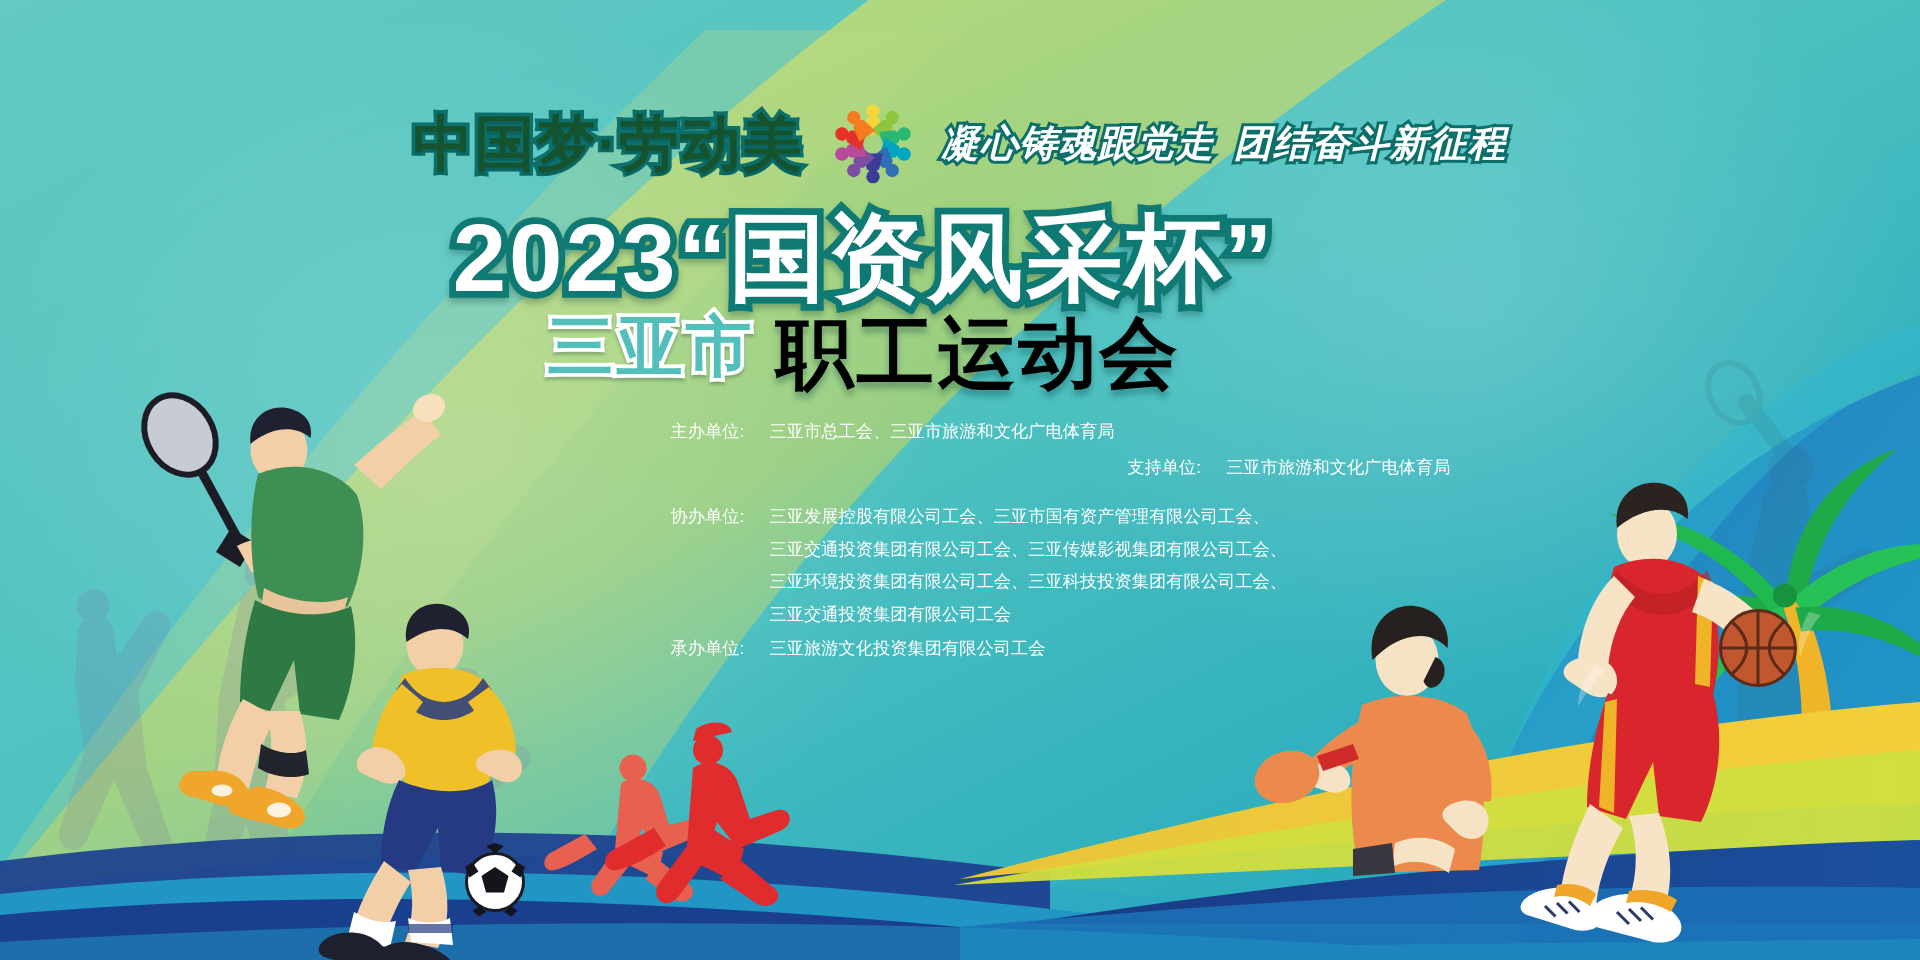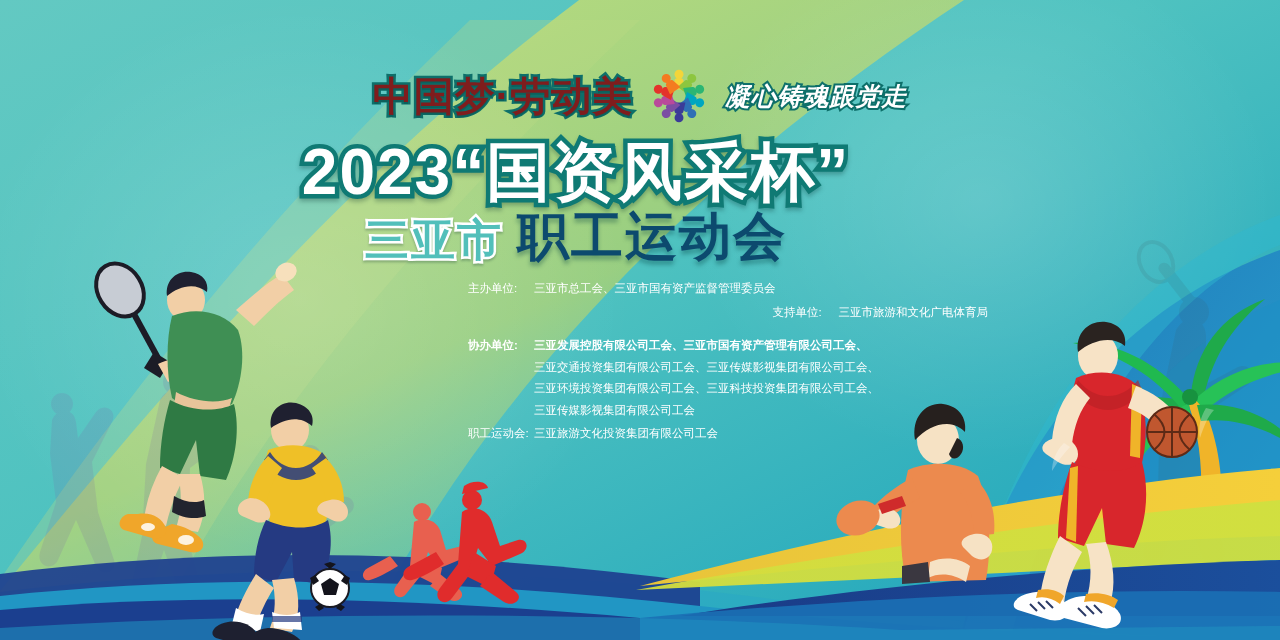--- a/index.html
+++ b/index.html
@@ -13,21 +13,21 @@
   .layer{position:absolute;top:0;left:0;width:1280px;height:640px;}
   svg.layer{display:block;}
 
   
   .header-row{
     position:absolute;left:0;top:56px;width:1280px;height:80px;
     display:flex;align-items:center;justify-content:center;gap:14px;
     z-index:30;pointer-events:none;
   }
   .slogan-left{
-    font-size:40px;font-weight:bold;color:#7f1d1d;letter-spacing:1px;
+    font-size:40px;font-weight:bold;color:#14532d;letter-spacing:1px;
     white-space:nowrap;line-height:1;
     -webkit-text-stroke:5px #0d6f6a;paint-order:stroke fill;
     text-shadow:0 2px 0 rgba(0,0,0,.12);
   }
   .emblem{width:64px;height:64px;flex:0 0 64px;}
   .slogan-right{
     display:flex;flex-direction:row;gap:13px;line-height:1;
   }
   .slogan-right span{
     font-size:25px;font-weight:bold;color:#ffffff;white-space:nowrap;
@@ -42,44 +42,44 @@
     display:flex;flex-direction:column;align-items:center;
     z-index:30;pointer-events:none;
   }
   .title-line1{
     font-size:64px;font-weight:bold;line-height:1;white-space:nowrap;
     color:#ffffff;letter-spacing:2px;
     -webkit-text-stroke:9px #0f7a74;paint-order:stroke fill;
     filter:drop-shadow(0 3px 2px rgba(0,40,40,.28));
   }
   .title-line2{
-    margin-top:6px;display:flex;align-items:flex-end;gap:14px;
+    margin-top:6px;display:flex;align-items:flex-start;gap:14px;
     white-space:nowrap;line-height:1;
   }
   .title-city{
     font-size:44px;font-weight:bold;letter-spacing:2px;
     color:#52bfba;
     -webkit-text-stroke:5px #ffffff;paint-order:stroke fill;
     filter:drop-shadow(0 2px 1px rgba(0,40,40,.25));
   }
   .title-event{
-    font-size:52px;font-weight:bold;letter-spacing:2px;color:#0c4a6e;
+    font-size:52px;font-weight:bold;letter-spacing:2px;color:#000000;
     filter:drop-shadow(0 4px 2px rgba(0,60,60,.35));
   }
 
   
   .credits{
     position:absolute;left:447px;top:283px;width:520px;z-index:30;
-    color:#ffffff;font-size:11.5px;line-height:1;pointer-events:none;margin-left:21px;
+    color:#ffffff;font-size:11.5px;line-height:1;pointer-events:none;
   }
   .credit-row{display:flex;margin-bottom:12px;}
   .credit-label{flex:0 0 66px;white-space:nowrap;}
   .credit-val{white-space:nowrap;}
   .credit-block{margin-bottom:12px;}
-  .credit-block .credit-row{margin-bottom:10px;font-weight:bold;}
+  .credit-block .credit-row{margin-bottom:10px;}
   .credit-cont{padding-left:66px;white-space:nowrap;margin-bottom:10px;}
   .gap-top{margin-top:16px;}
 </style>
 </head>
 <body>
 
 <div id="poster">
 
   <svg class="layer" viewBox="0 0 1280 640" preserveAspectRatio="none">
     <defs>
@@ -367,54 +367,55 @@
         </g>
         <g transform="rotate(324 50 50)">
           <circle cx="50" cy="16" r="7" fill="#f47b20"></circle>
           <path d="M 43 26 c 0 -6 14 -6 14 0 l 3 14 -20 0 z" fill="#f47b20"></path>
         </g>
       </g>
     </svg>
 
     <div class="slogan-right">
       <span class="l1">凝心铸魂跟党走</span>
+      <span class="l2">团结奋斗新征程</span>
     </div>
   </div>
 
   <div class="title-wrap">
     <div class="title-line1">2023“国资风采杯”</div>
     <div class="title-line2">
       <span class="title-city">三亚市</span>
       <span class="title-event">职工运动会</span>
     </div>
   </div>
 
   <div class="credits">
 
     <div class="credit-row">
       <span class="credit-label">主办单位:</span>
-      <span class="credit-val">三亚市总工会、三亚市国有资产监督管理委员会</span>
+      <span class="credit-val">三亚市总工会、三亚市旅游和文化广电体育局</span>
     </div>
 
     <div class="credit-row" style="margin-bottom:22px;justify-content:flex-end;">
       <span class="credit-label">支持单位:</span>
       <span class="credit-val">三亚市旅游和文化广电体育局</span>
     </div>
 
     <div class="credit-block">
       <div class="credit-row">
         <span class="credit-label">协办单位:</span>
         <span class="credit-val">三亚发展控股有限公司工会、三亚市国有资产管理有限公司工会、</span>
       </div>
       <div class="credit-cont">三亚交通投资集团有限公司工会、三亚传媒影视集团有限公司工会、</div>
       <div class="credit-cont">三亚环境投资集团有限公司工会、三亚科技投资集团有限公司工会、</div>
-      <div class="credit-cont">三亚传媒影视集团有限公司工会</div>
+      <div class="credit-cont">三亚交通投资集团有限公司工会</div>
     </div>
 
 
     <div class="credit-row">
-      <span class="credit-label">职工运动会:</span>
+      <span class="credit-label">承办单位:</span>
       <span class="credit-val">三亚旅游文化投资集团有限公司工会</span>
     </div>
 
   </div>
 
 </div>
 
 </body></html>

